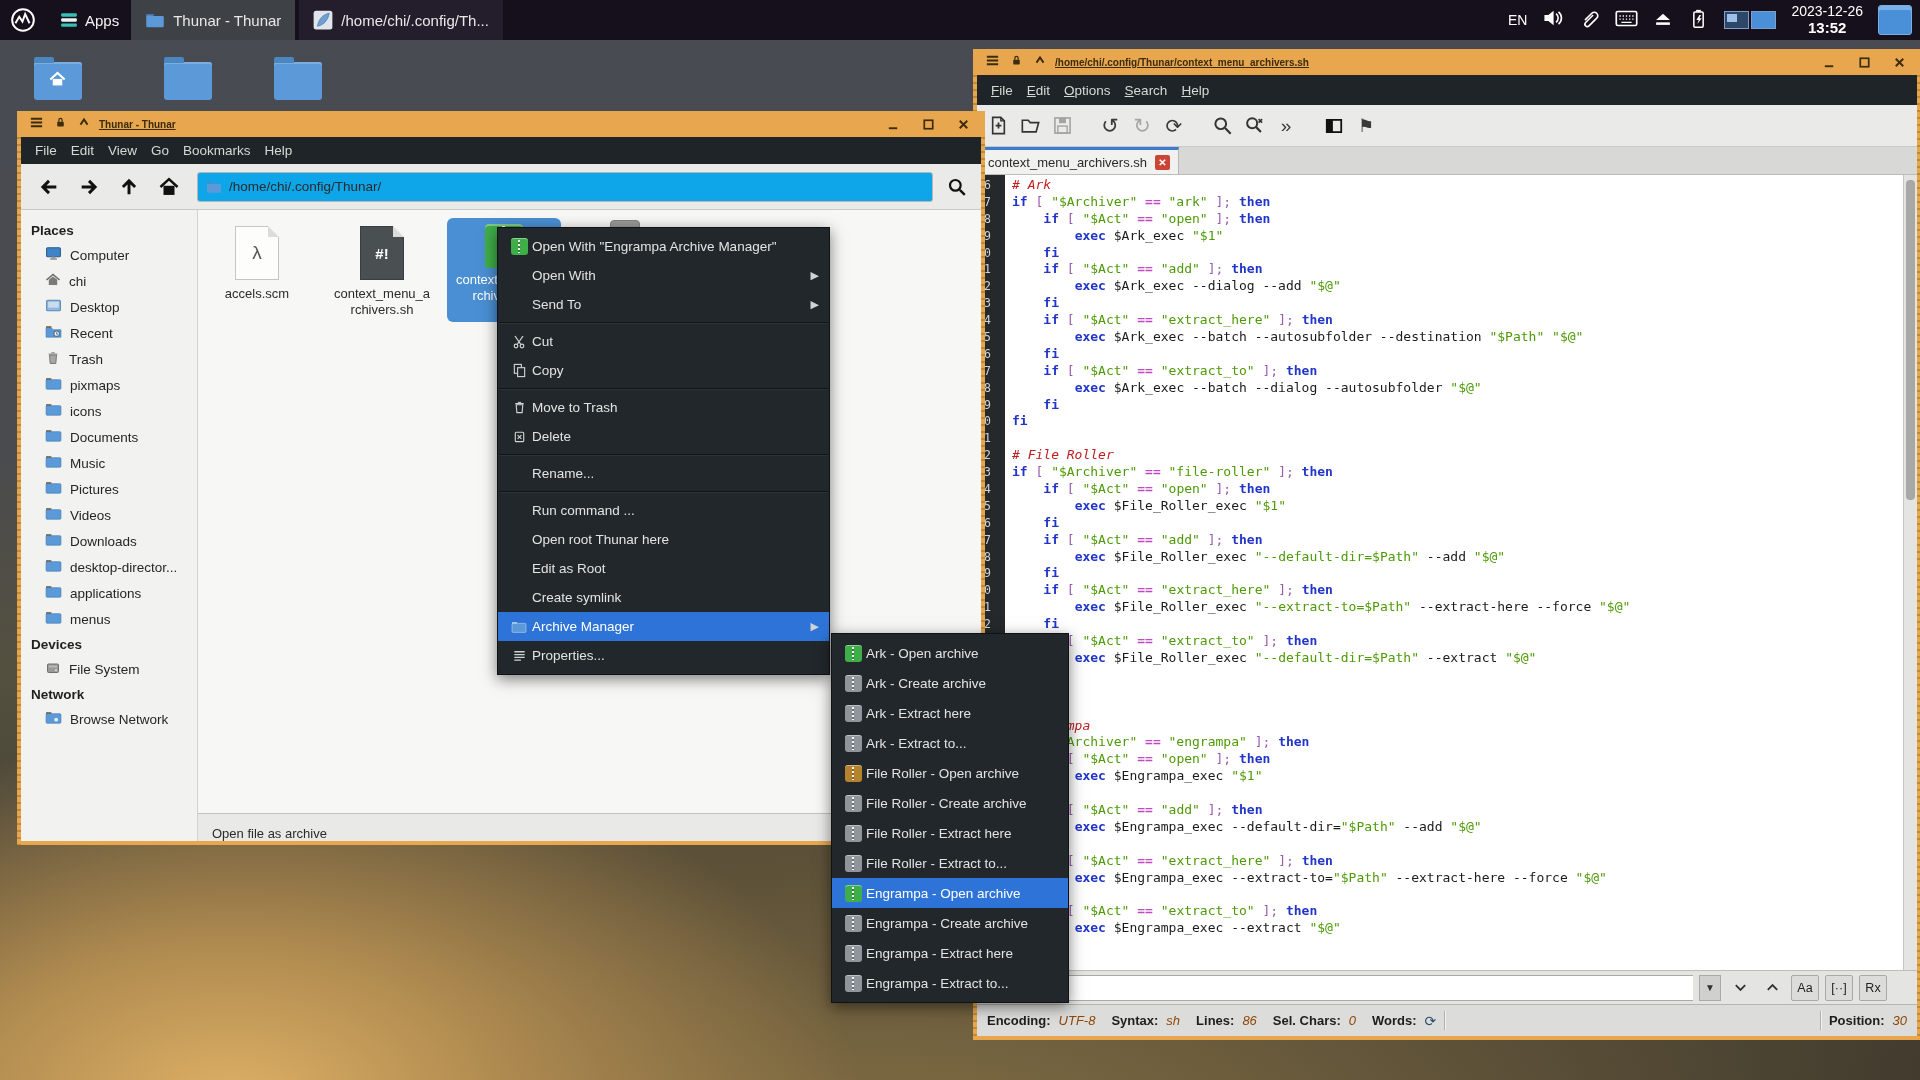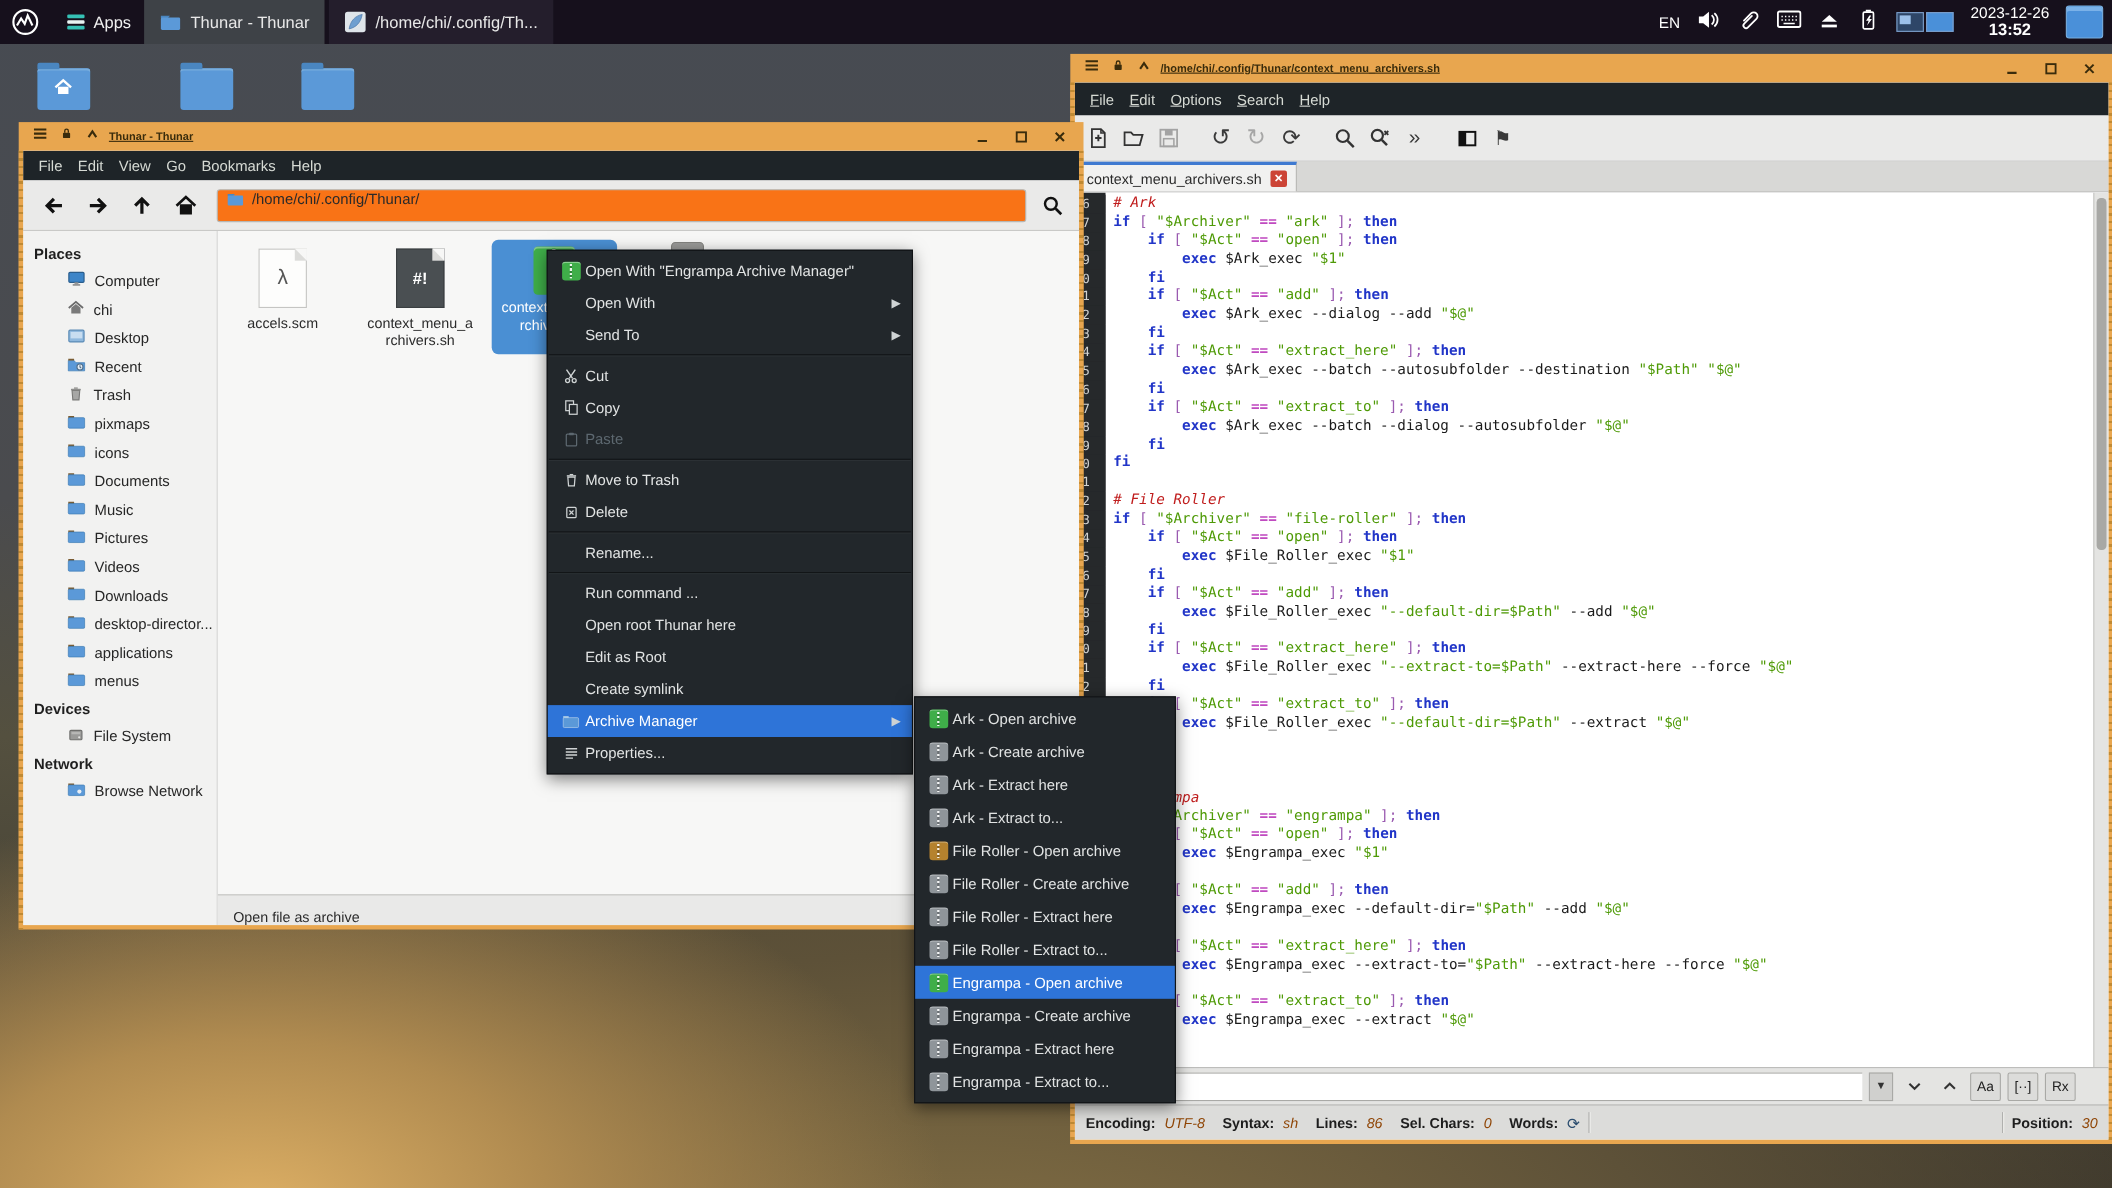--- a/index.html
+++ b/index.html
@@ -43,26 +43,26 @@
   .tb-btns{display:flex;align-items:center;gap:20px;padding:0 10px;}
   .tb-btns span{display:flex;}
   .winbody{background:#f7f7f6;display:flex;flex-direction:column;height:calc(100% - 26px);overflow:hidden;}
   .menubar{background:#1e2428;display:flex;align-items:center;gap:14px;padding:0 14px;color:#d6dad4;font-size:13.5px;flex:0 0 27px;}
   .menubar u{text-decoration:underline;}
   .toolbar{background:#eaeae9;border-bottom:1px solid #c9c9c7;display:flex;align-items:center;flex:0 0 46px;padding:0 8px;}
   
   #thunar{left:17px;top:111px;width:968px;height:734px;z-index:5;}
   .navbtns{display:flex;align-items:center;gap:12px;padding:0 6px;}
   .navbtn{width:28px;height:28px;display:flex;align-items:center;justify-content:center;}
-  .pathfield{flex:1;height:30px;background:#f97316;border:1px solid #b7b7b4;border-radius:3px;margin:0 8px;display:flex;align-items:flex-start;gap:7px;padding:0 8px;font-size:13.5px;color:#2a2a2a;}
+  .pathfield{flex:1;height:30px;background:#0ea5e9;border:1px solid #b7b7b4;border-radius:3px;margin:0 8px;display:flex;align-items:center;gap:7px;padding:0 8px;font-size:13.5px;color:#2a2a2a;}
   .searchbtn{width:32px;height:30px;display:flex;align-items:center;justify-content:center;}
   .bodyrow{flex:1;display:flex;overflow:hidden;}
   .sidebar{flex:0 0 177px;background:#f2f2f1;border-right:1px solid #d2d2d0;padding-top:8px;overflow:hidden;}
   .sb-header{font-weight:bold;font-size:13.5px;color:#1f1f1f;padding:5px 0 3px 10px;height:24px;}
-  .sb-item{display:flex;align-items:center;gap:8px;height:26px;padding-left:40px;font-size:13.5px;color:#262626;}
+  .sb-item{display:flex;align-items:center;gap:8px;height:26px;padding-left:24px;font-size:13.5px;color:#262626;}
   .content{flex:1;display:flex;flex-direction:column;position:relative;background:#f7f7f6;}
   .filearea{flex:1;position:relative;}
   .tstatus{flex:0 0 28px;background:#e9e9e8;border-top:1px solid #c2c2c0;display:flex;align-items:flex-end;padding-left:14px;font-size:13px;color:#2b2b2b;}
   .tile{position:absolute;text-align:center;font-size:13px;color:#2b2b2b;}
   .sheet{width:44px;height:54px;background:#fdfdfc;border:1px solid #c5c5c3;margin:0 auto 6px;position:relative;display:flex;align-items:center;justify-content:center;font-size:19px;color:#555;}
   .sheet::after{content:"";position:absolute;right:-1px;top:-1px;border-style:solid;border-width:0 11px 11px 0;border-color:#f7f7f6 #f7f7f6 #dcdcda #dcdcda;}
   .sheet.dark{background:#4a4f52;color:#fff;font-weight:bold;font-size:15px;border-color:#3a3e41;}
   .tile .lbl{line-height:1.22;}
   .tile.selected{background:#4a8fd3;border-radius:6px;color:#fff;padding-top:6px;}
   .archive-big{width:38px;height:44px;margin:0 auto 4px;border-radius:4px;background:#3fae49;box-shadow:inset 0 2px 0 rgba(255,255,255,.35);position:relative;}
@@ -654,29 +654,20 @@
     </div>
     <div class="cmi">
       <span class="mic">
         <svg viewBox="0 0 16 16" width="15" height="15">
           <rect x="2.5" y="1.5" width="7.5" height="9.5" stroke="#cfd3d4" fill="none" stroke-width="1.2"></rect>
           <rect x="6" y="5" width="7.5" height="9.5" fill="#22272b" stroke="#cfd3d4" stroke-width="1.2"></rect>
         </svg>
       </span>
       <span class="mlabel">Copy</span>
     </div>
-    <div class="cmi disabled">
-      <span class="mic">
-        <svg viewBox="0 0 16 16" width="15" height="15">
-          <rect x="3" y="2.8" width="10" height="11.5" rx="1" stroke="#5d6870" fill="none" stroke-width="1.2"></rect>
-          <rect x="5.8" y="1.4" width="4.4" height="2.6" rx="0.6" fill="#5d6870"></rect>
-        </svg>
-      </span>
-      <span class="mlabel">Paste</span>
-    </div>
     <div class="csep"></div>
     <div class="cmi">
       <span class="mic">
         <svg viewBox="0 0 16 16" width="15" height="15">
           <path d="M4.5 5h7l-.7 8.5H5.2z" fill="none" stroke="#cfd3d4" stroke-width="1.2"></path>
           <rect x="3.5" y="3.2" width="9" height="1.3" fill="#cfd3d4"></rect>
           <rect x="6.3" y="2" width="3.4" height="1.1" fill="#cfd3d4"></rect>
         </svg>
       </span>
       <span class="mlabel">Move to Trash</span>

